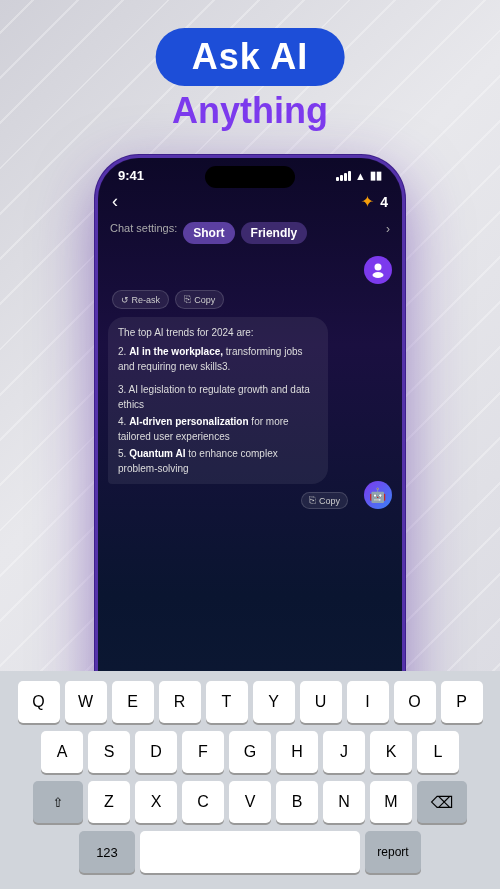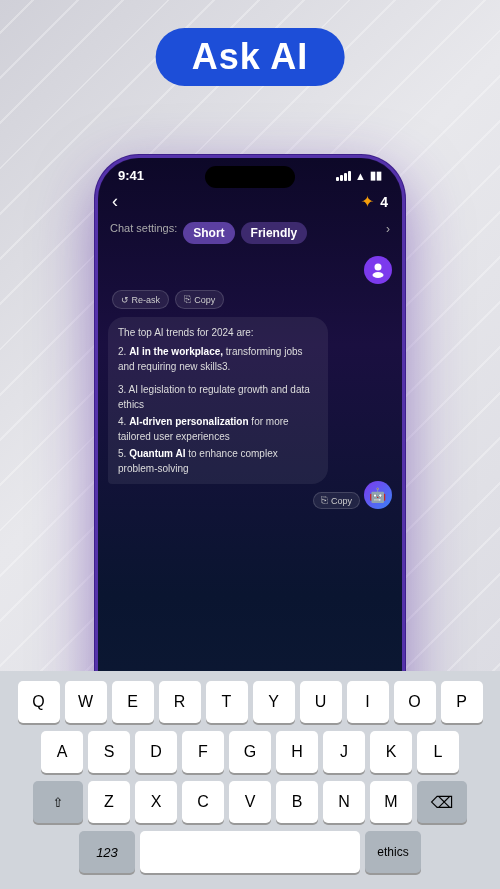--- a/index.html
+++ b/index.html
@@ -253,21 +253,21 @@
       cursor: pointer;
     }
     .action-btn-icon {
       font-size: 9px;
     }
 
     
     .ai-message {
       display: flex;
       align-items: flex-start;
-      gap: 0;
+      gap: 12px;
       margin-bottom: 6px;
     }
     .ai-avatar {
       width: 28px;
       height: 28px;
       background: linear-gradient(135deg, #7c3aed, #3b82f6);
       border-radius: 50%;
       display: flex;
       align-items: center;
       justify-content: center;
@@ -409,20 +409,21 @@
   </style>
 </head>
 <body>
 
 <div class="bg"></div>
 
 <div class="header-title">
   <div class="ask-ai-badge">
     <span class="ask-ai-text">Ask AI</span>
   </div>
+  <span class="anything-text">Anything</span>
 </div>
 
 <div class="phone-frame">
   <div class="phone-screen">
     <div class="phone-screen-inner">
 
       <div class="dynamic-island"></div>
 
       <div class="status-bar">
         <span class="status-time">9:41</span>
@@ -538,17 +539,17 @@
     <div class="key">Z</div>
     <div class="key">X</div>
     <div class="key">C</div>
     <div class="key">V</div>
     <div class="key">B</div>
     <div class="key">N</div>
     <div class="key">M</div>
     <div class="key special backspace">⌫</div>
   </div>
   <div class="keyboard-row">
-    <div class="key special wide" style="font-size:13px;font-style:italic;">123</div>
+    <div class="key special wide" style="font-size:13px;">123</div>
     <div class="key space" style="font-size:13px; color:#555;"> </div>
-    <div class="key special wide" style="font-size:12px;">ethics</div>
+    <div class="key special wide" style="font-size:12px;">report</div>
   </div>
 </div>
 
 </body></html>

